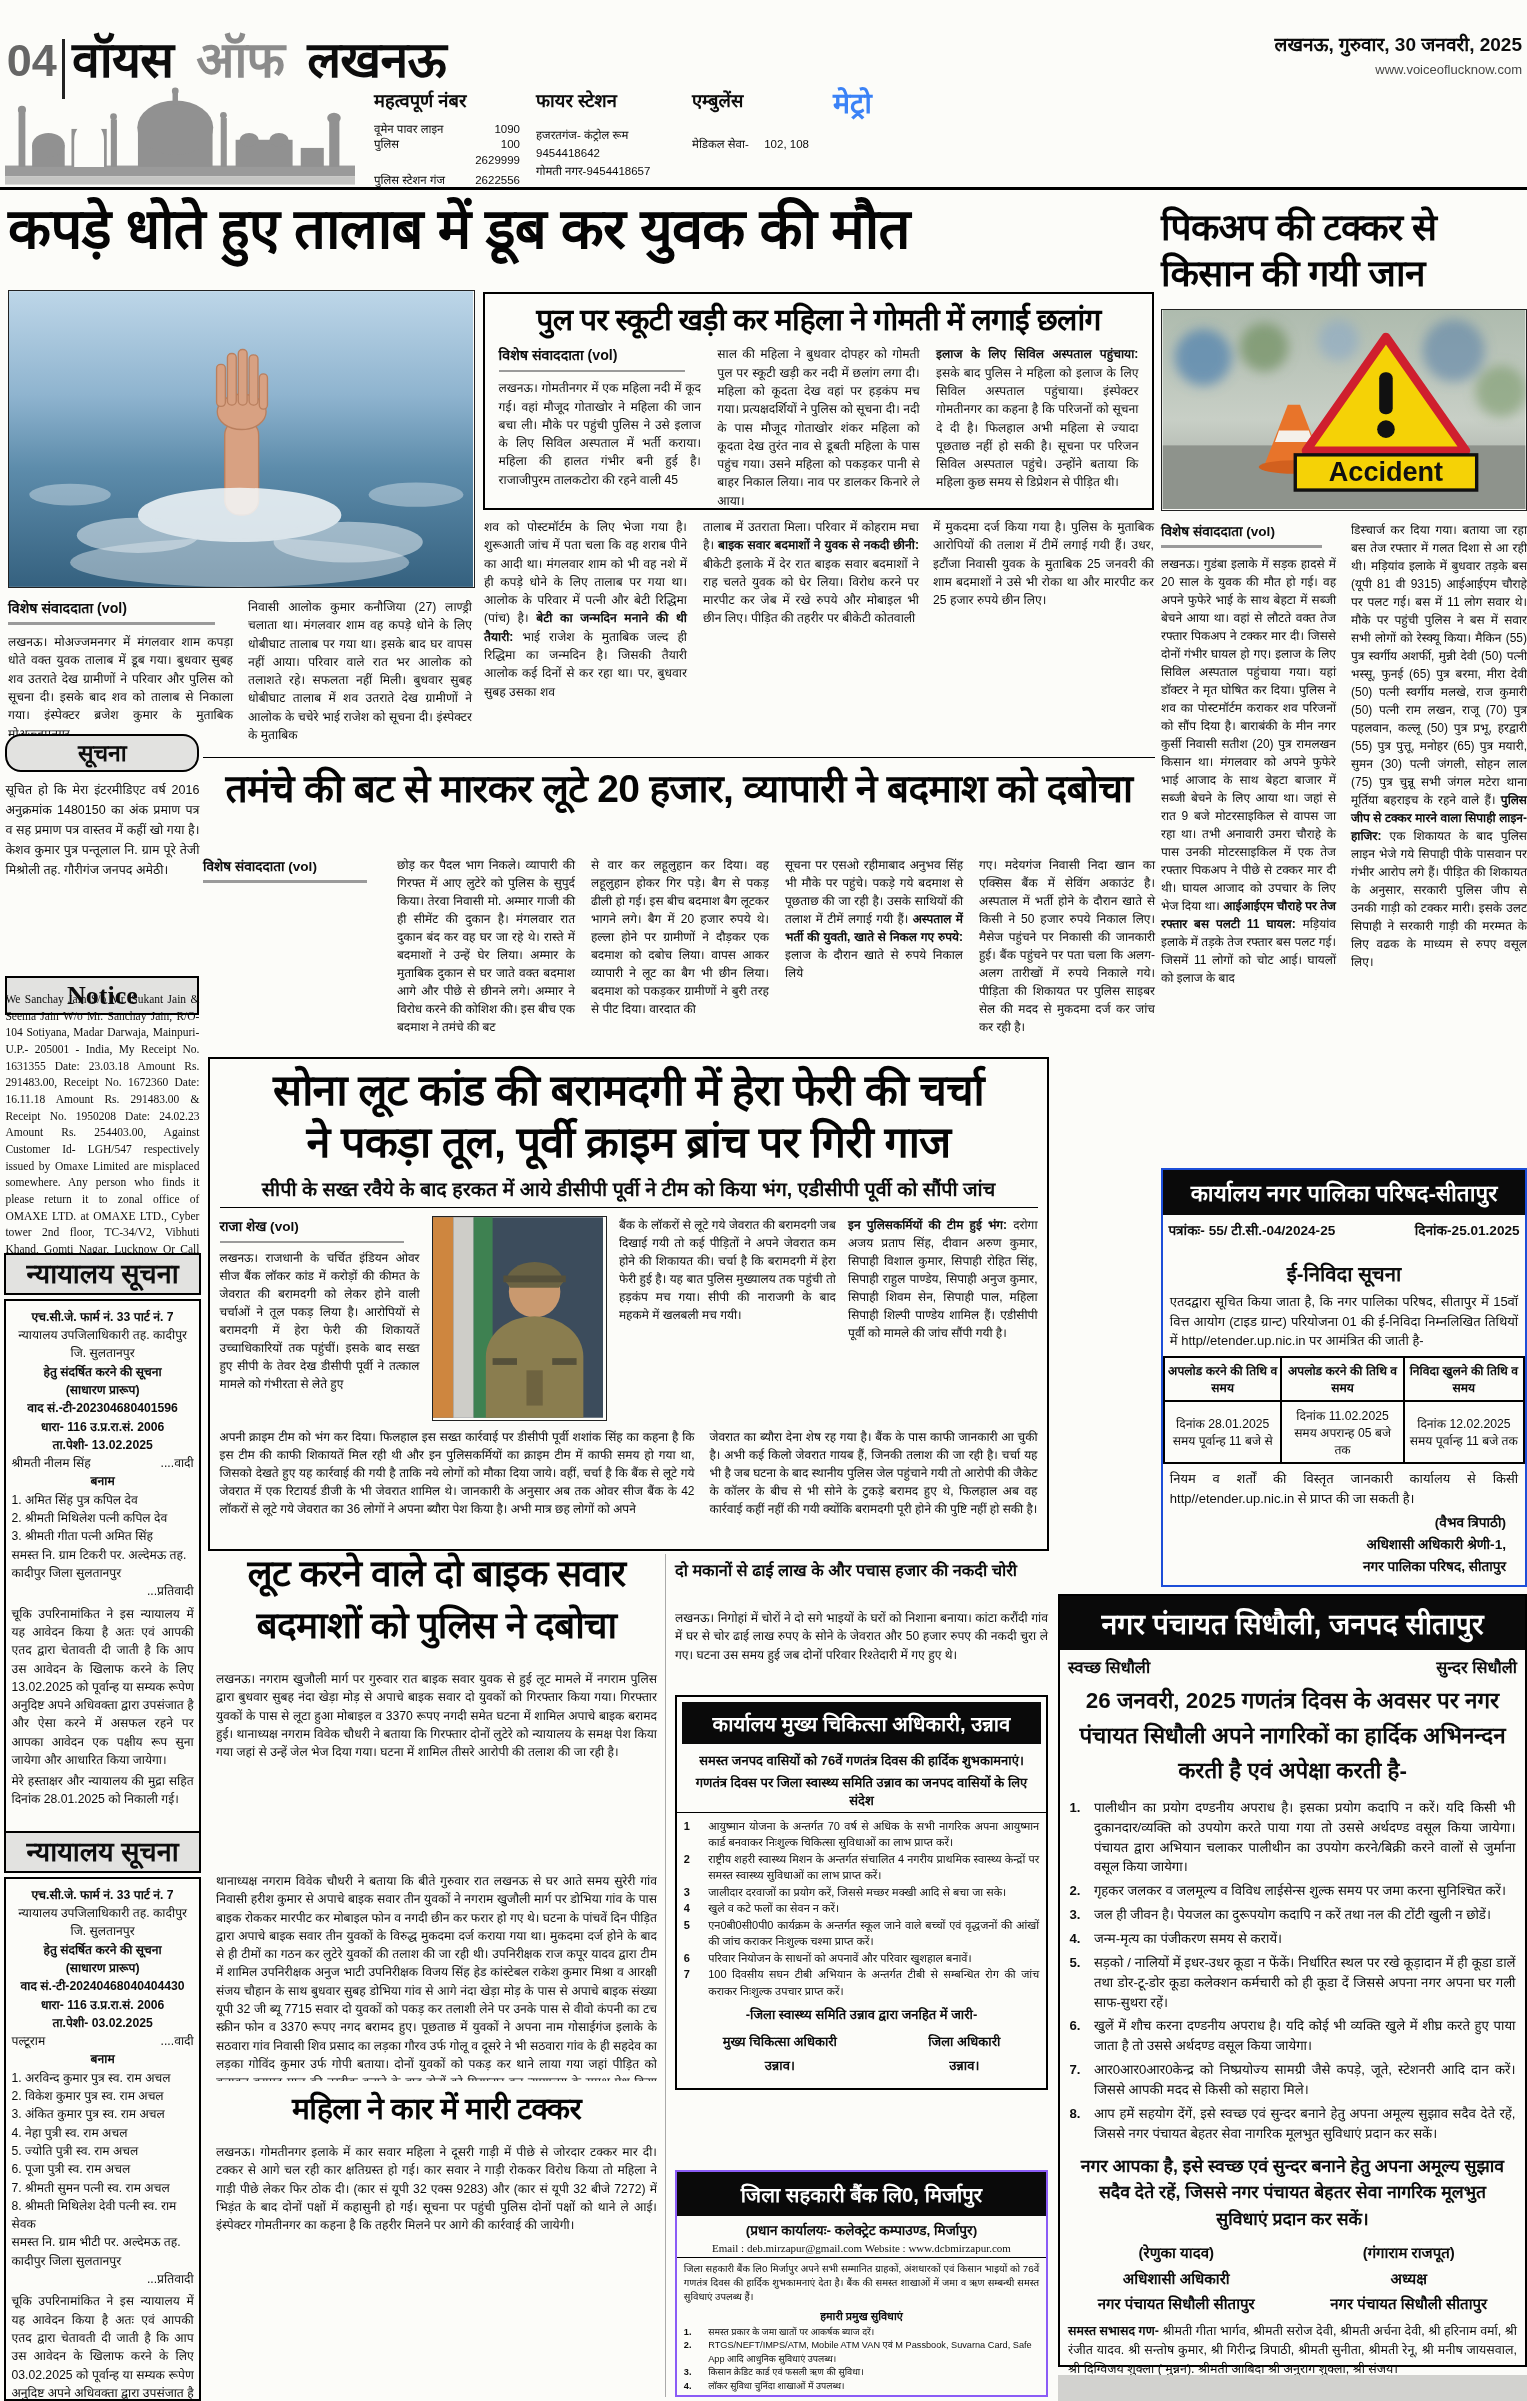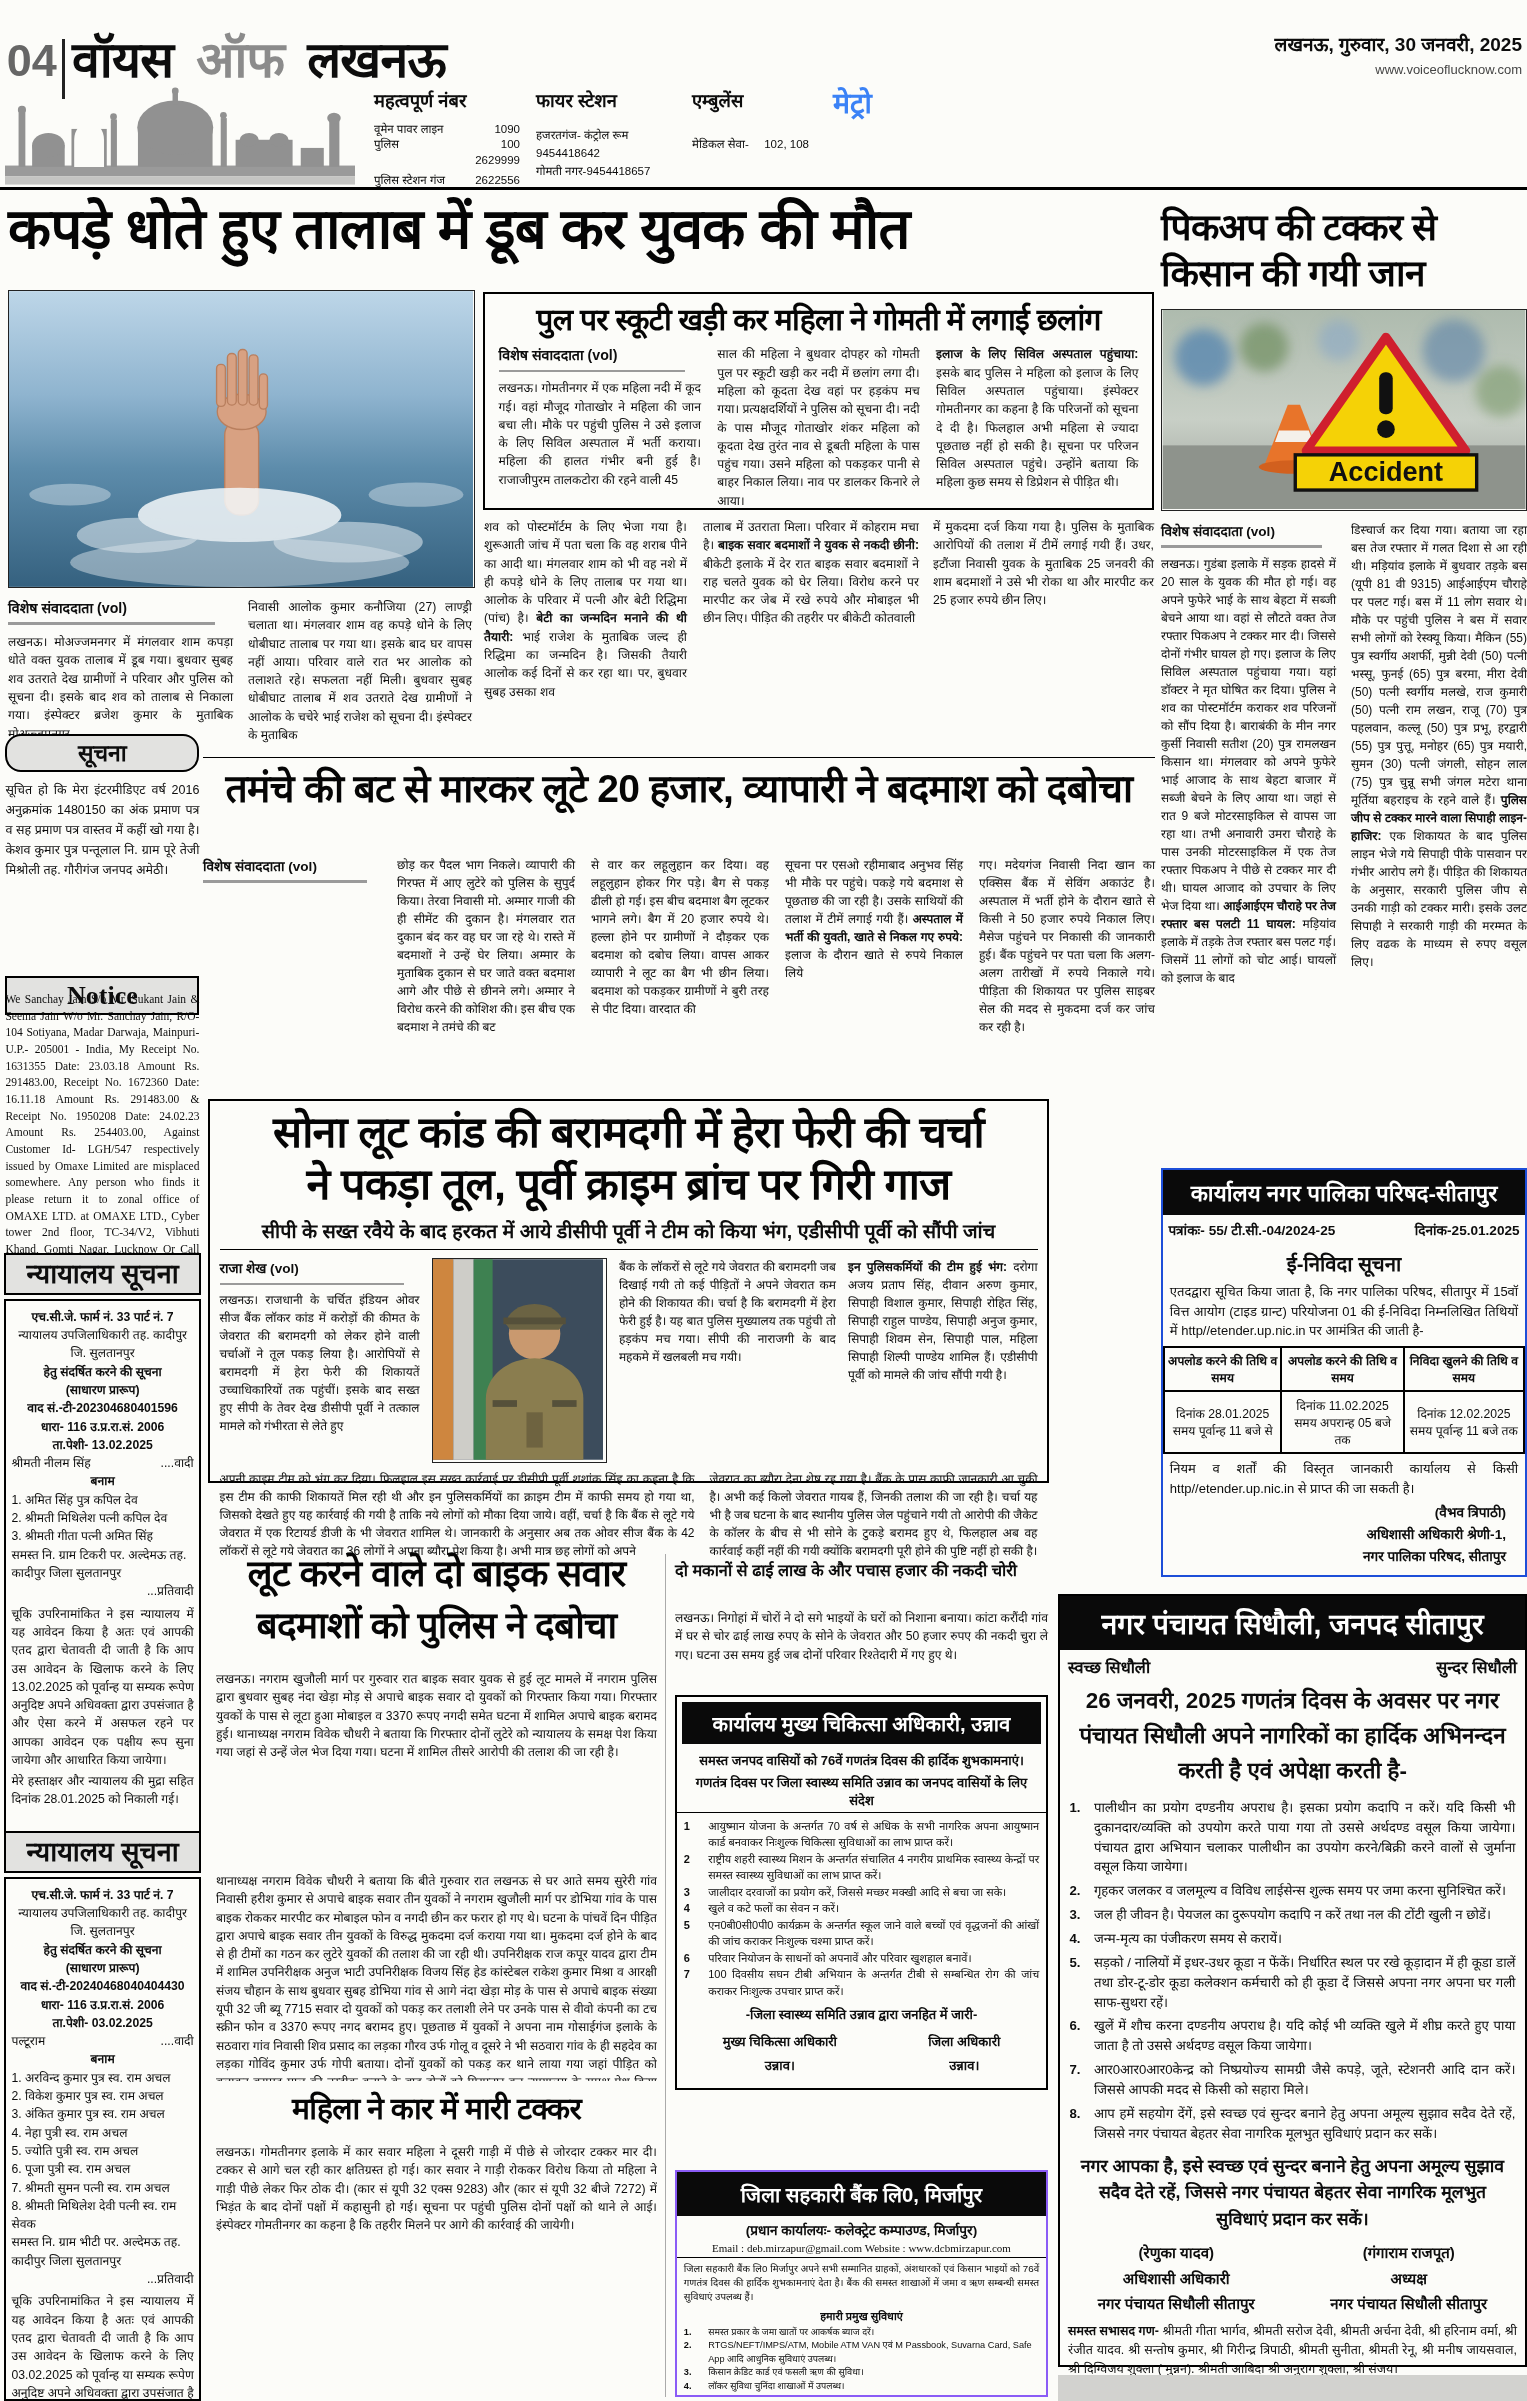--- a/index.html
+++ b/index.html
@@ -299,21 +299,21 @@
   <div>4. नेहा पुत्री स्व. राम अचल</div>
   <div>5. ज्योति पुत्री स्व. राम अचल</div>
   <div>6. पूजा पुत्री स्व. राम अचल</div>
   <div>7. श्रीमती सुमन पत्नी स्व. राम अचल</div>
   <div>8. श्रीमती मिथिलेश देवी पत्नी स्व. राम सेवक</div>
   <div>समस्त नि. ग्राम भीटी पर. अल्देमऊ तह. कादीपुर जिला सुलतानपुर</div>
   <div style="text-align:right;">...प्रतिवादी</div>
   <div class="body" style="margin-top:4.1px;font-size:12.2px;">चूकि उपरिनामांकित ने इस न्यायालय में यह आवेदन किया है अतः एवं आपकी एतद द्वारा चेतावती दी जाती है कि आप उस आवेदन के खिलाफ करने के लिए 03.02.2025 को पूर्वान्ह या सम्यक रूपेण अनुदिष्ट अपने अधिवक्ता द्वारा उपसंजात है और ऐसा करने में असफल रहने पर आपका आवेदन एक पक्षीय रूप सुना जायेगा।</div>
 </div>
 
-<div class="abs box" style="left:208px;top:1099px;width:841px;height:384px;padding:8.1px 9.5px;">
+<div class="abs box" style="left:208px;top:1057px;width:841px;height:494px;padding:8.1px 9.5px;">
   <div class="hl center" style="font-size:43px;">सोना लूट कांड की बरामदगी में हेरा फेरी की चर्चा</div>
   <div class="hl center" style="font-size:43px;margin-top:5.4px;">ने पकड़ा तूल, पूर्वी क्राइम ब्रांच पर गिरी गाज</div>
   <div class="center bi" style="font-size:19.7px;margin-top:9.5px;border-bottom:1.4px solid #000;padding-bottom:5.4px;">सीपी के सख्त रवैये के बाद हरकत में आये डीसीपी पूर्वी ने टीम को किया भंग, एडीसीपी पूर्वी को सौंपी जांच</div>
   <div style="display:flex;gap:12.2px;margin-top:8.1px;">
     <div style="width:200px;">
       <div class="byline" style="font-size:13.6px;">राजा शेख (vol)</div>
       <div class="byline-rule"></div>
       <div class="body" style="margin-top:5.4px;font-size:12px;">लखनऊ। राजधानी के चर्चित इंडियन ओवर सीज बैंक लॉकर कांड में करोड़ों की कीमत के जेवरात की बरामदगी को लेकर होने वाली चर्चाओं ने तूल पकड़ लिया है। आरोपियों से बरामदगी में हेरा फेरी की शिकायतें उच्चाधिकारियों तक पहुंचीं। इसके बाद सख्त हुए सीपी के तेवर देख डीसीपी पूर्वी ने तत्काल मामले को गंभीरता से लेते हुए</div>
     </div>
     <div style="width:173px;height:203px;border:1.4px solid #222;flex:none;">
@@ -343,21 +343,21 @@
     <div class="body" style="flex:1;font-size:12px;">जेवरात का ब्यौरा देना शेष रह गया है। बैंक के पास काफी जानकारी आ चुकी है। अभी कई किलो जेवरात गायब हैं, जिनकी तलाश की जा रही है। चर्चा यह भी है जब घटना के बाद स्थानीय पुलिस जेल पहुंचाने गयी तो आरोपी की जैकेट के कॉलर के बीच से भी सोने के टुकड़े बरामद हुए थे, फिलहाल अब वह कार्रवाई कहीं नहीं की गयी क्योंकि बरामदगी पूरी होने की पुष्टि नहीं हो सकी है।</div>
   </div>
 </div>
 
 <div class="abs" style="left:1161px;top:1168px;width:366px;border:2px solid #1d4ed8;box-sizing:border-box;">
   <div class="black-banner" style="font-size:22.4px;padding:6.8px 2.7px;">कार्यालय नगर पालिका परिषद-सीतापुर</div>
   <div style="display:flex;justify-content:space-between;font-weight:800;font-size:13.6px;padding:5.4px 5.4px 0 5.4px;">
     <span>पत्रांकः- 55/ टी.सी.-04/2024-25</span>
     <span>दिनांक-25.01.2025</span>
   </div>
-  <div class="center bi" style="font-size:20.3px;margin-top:10px;">ई-निविदा सूचना</div>
+  <div class="center bi" style="font-size:20.3px;margin-top:20px;">ई-निविदा सूचना</div>
   <div class="body" style="font-size:13px;padding:5.4px 6.8px;">एतदद्वारा सूचित किया जाता है, कि नगर पालिका परिषद, सीतापुर में 15वॉ वित्त आयोग (टाइड ग्रान्ट) परियोजना 01 की ई-निविदा निम्नलिखित तिथियों में http//etender.up.nic.in पर आमंत्रित की जाती है-</div>
   <table class="tnd">
     <tbody>
           <tr>
       <th>अपलोड करने की तिथि व समय</th>
       <th>अपलोड करने की तिथि व समय</th>
       <th>निविदा खुलने की तिथि व समय</th>
     </tr>
     <tr>
       <td>दिनांक 28.01.2025 समय पूर्वान्ह 11 बजे से</td>

